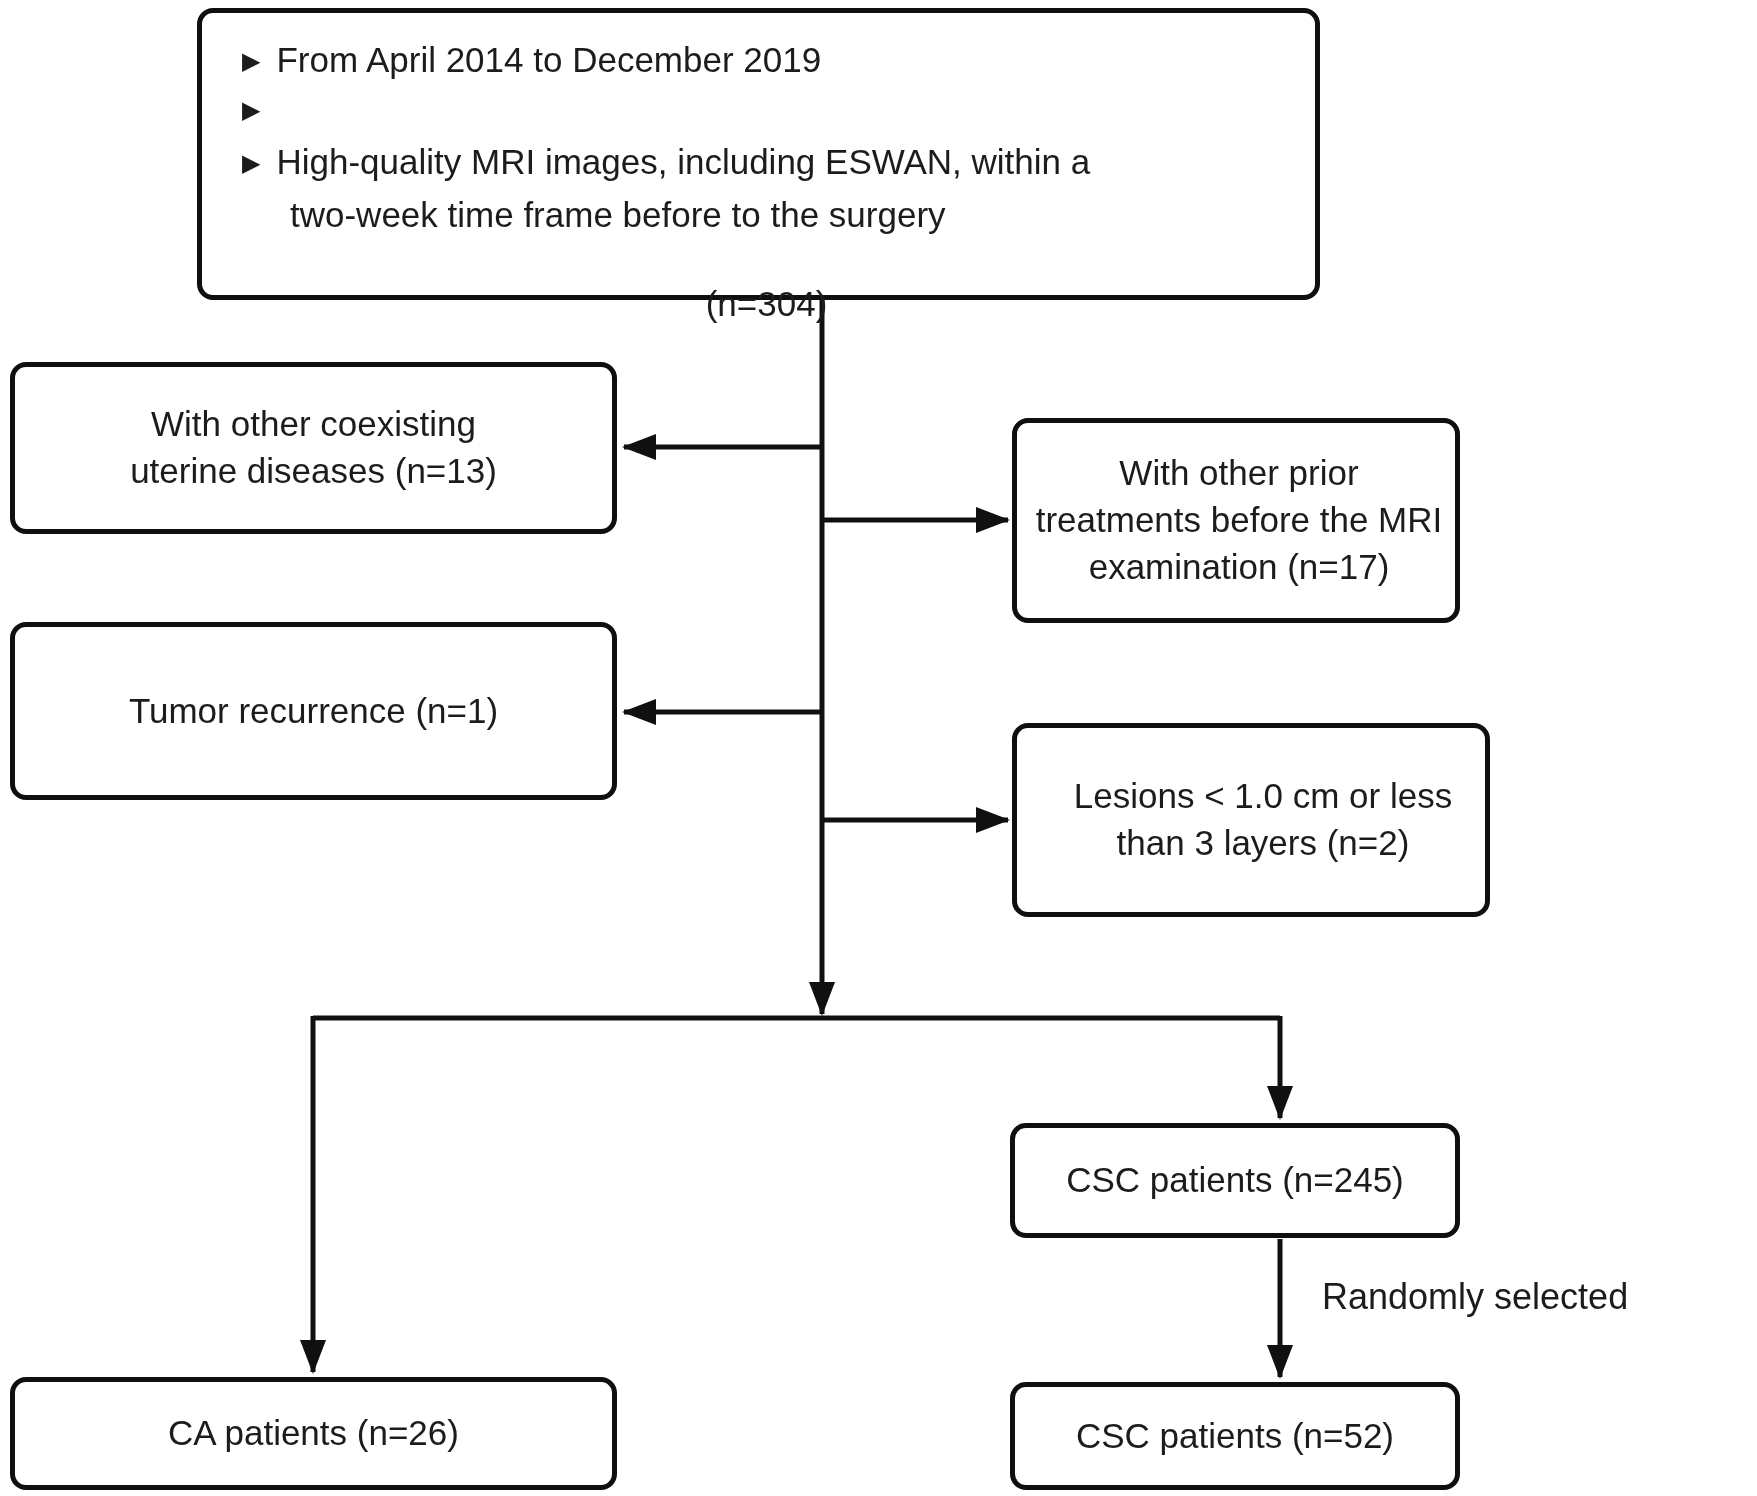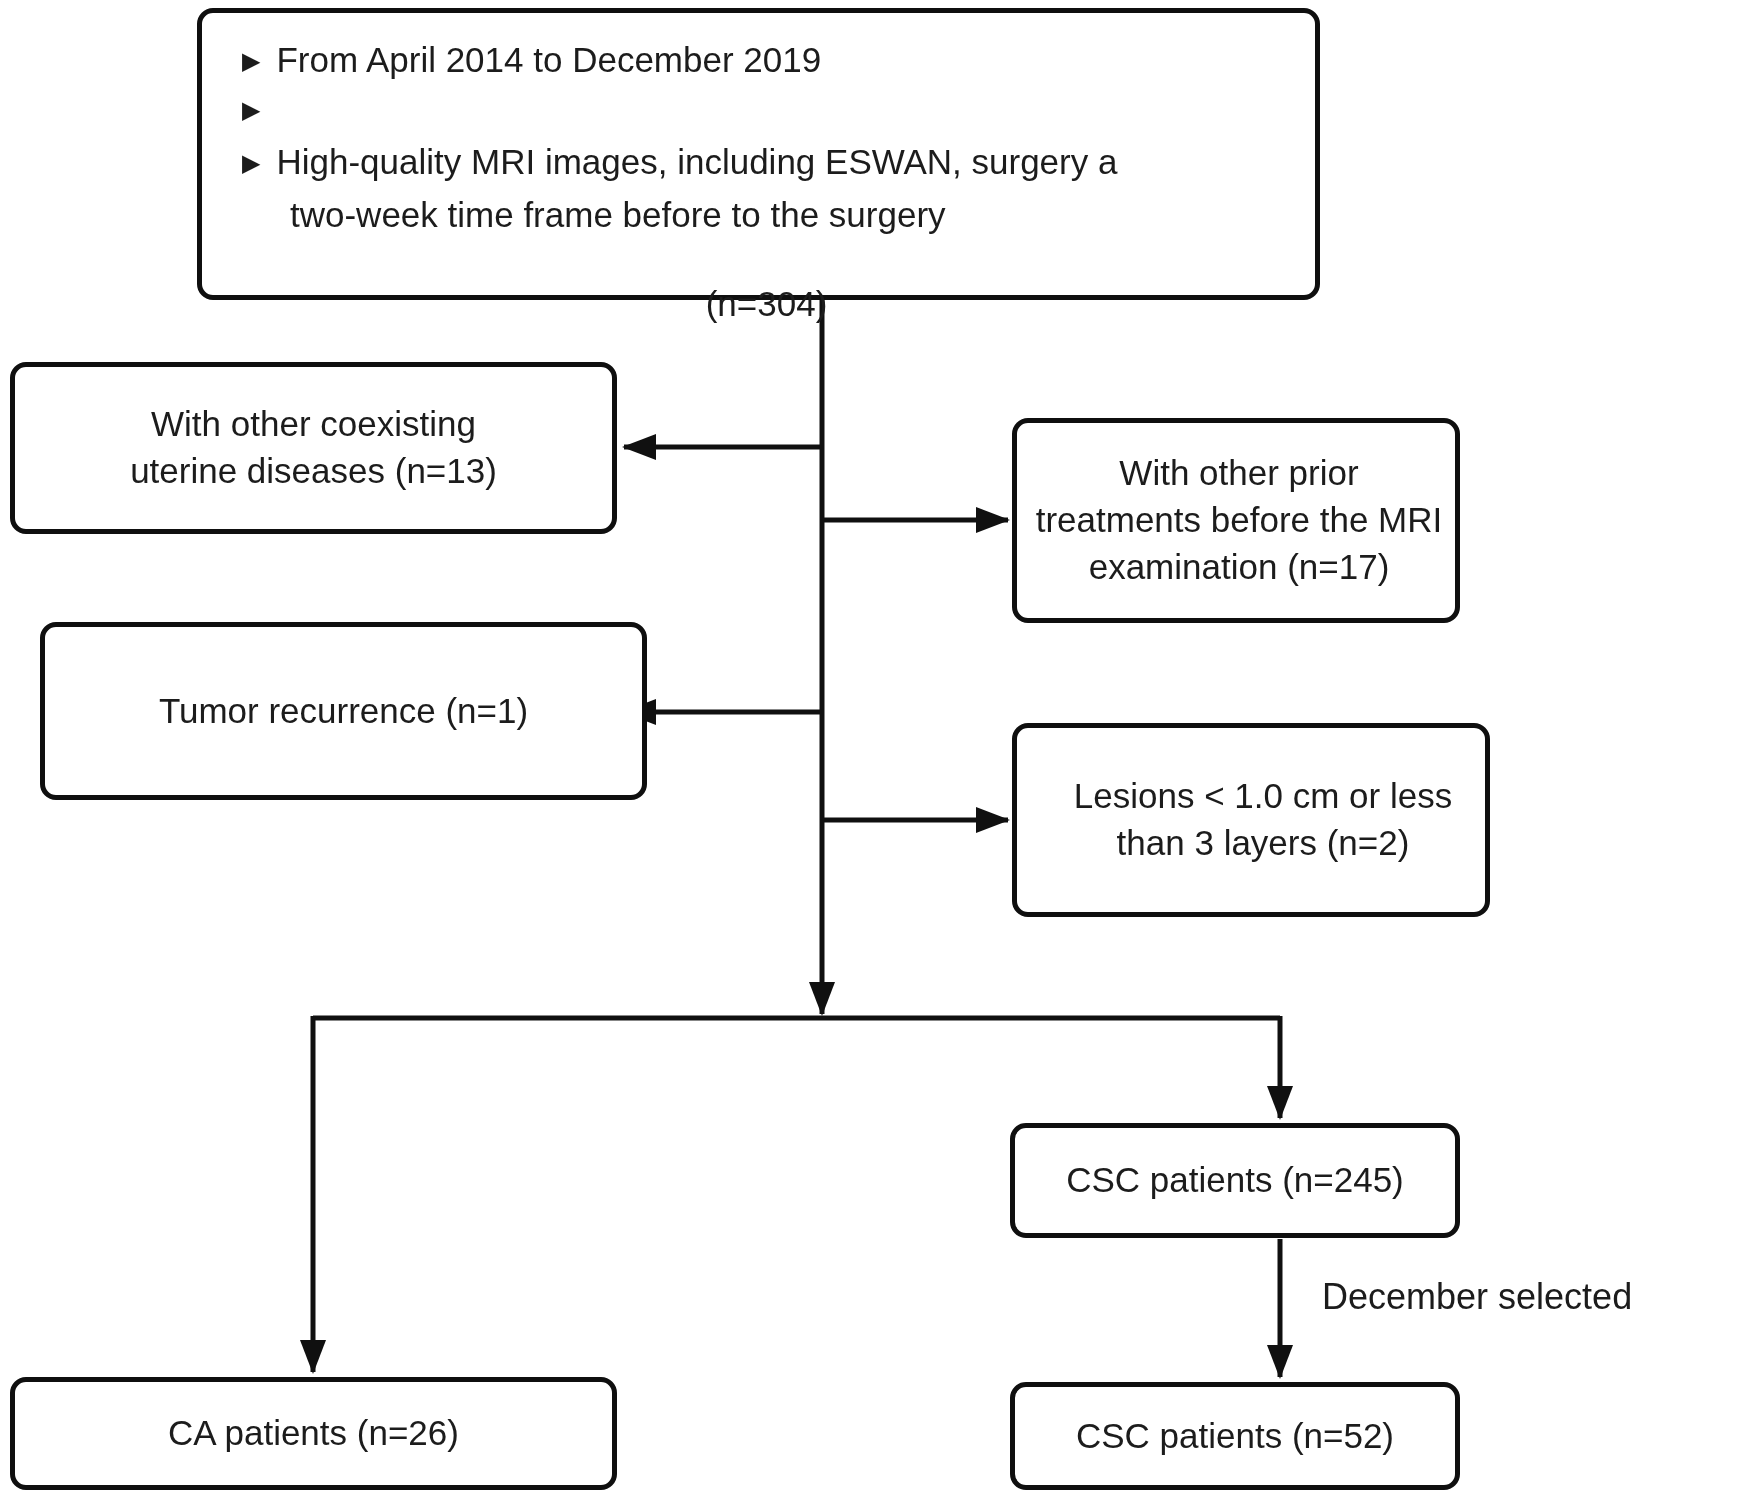--- a/index.html
+++ b/index.html
@@ -57,21 +57,21 @@
     position: relative;
     top: -3px;
     flex: 0 0 auto;
   }
   .tb-cont { padding-left: 48px; }
   .tb-count { text-align: center; margin-top: 40px; }
 
   
   .lbox1 { left: 10px;   top: 362px;  width: 607px; height: 172px; }
   .rbox1 { left: 1012px; top: 418px;  width: 448px; height: 205px; padding-left: 6px; }
-  .lbox2 { left: 10px;   top: 622px;  width: 607px; height: 178px; margin-left: 30px; }
+  .lbox2 { left: 10px;   top: 622px;  width: 607px; height: 178px; }
   .rbox2 { left: 1012px; top: 723px;  width: 478px; height: 194px; padding-left: 24px; }
   .b245  { left: 1010px; top: 1123px; width: 450px; height: 115px; }
   .bca   { left: 10px;   top: 1377px; width: 607px; height: 113px; }
   .b52   { left: 1010px; top: 1382px; width: 450px; height: 108px; }
 
   .edge-label {
     position: absolute;
     left: 1322px;
     top: 1276px;
     font-size: 36px;
@@ -105,21 +105,21 @@
   <div class="box top-box">
     <div class="tb-line">
       <span class="glyph">▶</span>
       <span>From April 2014 to December 2019</span>
     </div>
     <div class="tb-line">
       <span class="glyph">▶</span>
     </div>
     <div class="tb-line">
       <span class="glyph">▶</span>
-      <span>High-quality MRI images, including ESWAN, surgery a</span>
+      <span>High-quality MRI images, including ESWAN, within a</span>
     </div>
     <div class="tb-cont">two-week time frame before to the surgery</div>
     <div class="tb-count">(n=304)</div>
   </div>
 
   <div class="box lbox1">
     <span>With other coexisting
 uterine diseases (n=13)</span>
   </div>
 
@@ -143,15 +143,15 @@
   </div>
 
   <div class="box bca">
     <span>CA patients (n=26)</span>
   </div>
 
   <div class="box b52">
     <span>CSC patients (n=52)</span>
   </div>
 
-  <div class="edge-label">December selected</div>
+  <div class="edge-label">Randomly selected</div>
 
 </div>
 
 </body></html>

